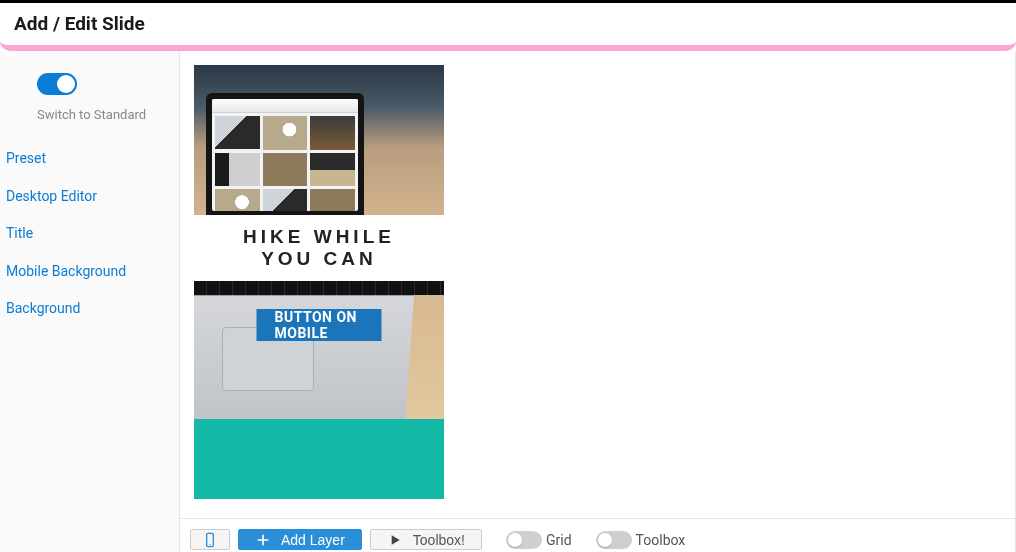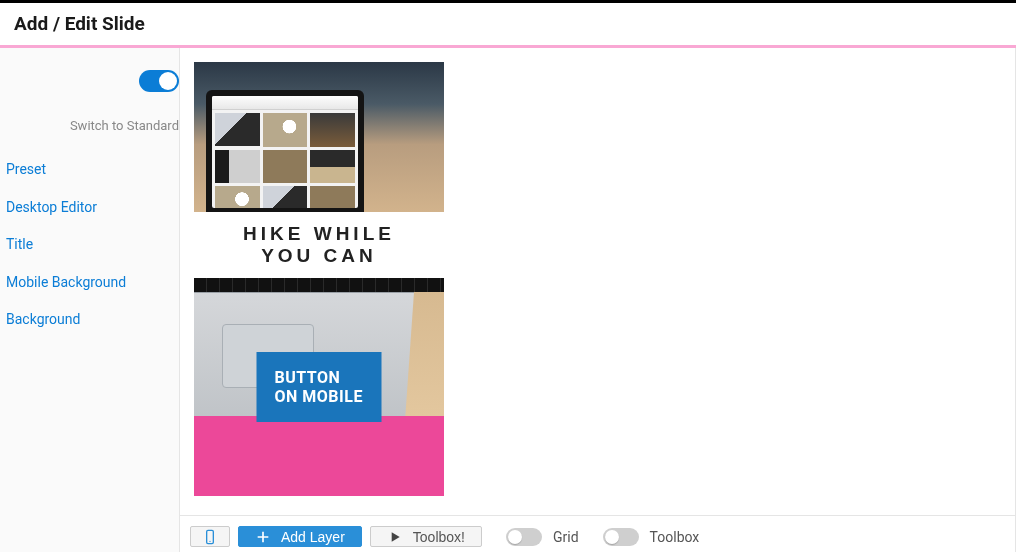--- a/index.html
+++ b/index.html
@@ -1,64 +1,64 @@
 <!DOCTYPE html>
 <html><head>
 <meta charset="utf-8">
 <style>
   * { box-sizing: border-box; margin: 0; padding: 0; }
   html, body { width: 1016px; height: 552px; font-family: -apple-system, BlinkMacSystemFont, "Segoe UI", Roboto, Arial, sans-serif; background: #fff; }
   .topbar { height: 3px; background: #000; }
-  .header { padding: 9px 14px 10px; border-bottom: 3px solid #f9a8d4; }
+  .header { padding: 9px 14px 10px; border-bottom: 6px solid #f9a8d4; border-radius: 10px; }
   .header h1 { font-size: 19px; font-weight: 700; color: #1a1a1a; }
   .body { display: flex; height: calc(552px - 3px - 40px); }
   .sidebar { width: 180px; border-right: 1px solid #e5e5e5; background: #fafafa; padding-top: 22px; }
-  .toggle-wrap { display: flex; flex-direction: column; align-items: flex-end; gap: 26px; padding-bottom: 18px; }
+  .toggle-wrap { display: flex; flex-direction: column; align-items: flex-start; gap: 12px; padding-bottom: 18px; padding-left: 37px; }
   .toggle {
     width: 40px; height: 22px; background: #0b7dd6; border-radius: 11px; position: relative; cursor: pointer;
   }
   .toggle .knob {
     position: absolute; right: 2px; top: 2px; width: 18px; height: 18px; background: #fff; border-radius: 50%;
   }
   .toggle-label { font-size: 13px; color: #888; }
   .nav { list-style: none; }
   .nav li { padding: 10px 6px; font-size: 14px; color: #0b7dd6; cursor: pointer; line-height: 1.25; }
   .nav li.active { color: #0b5aa0; font-weight: 700; background: #fff; border-top: 1px solid #e5e5e5; border-bottom: 1px solid #e5e5e5; margin-right: -1px; }
   .main { flex: 1; position: relative; display: flex; flex-direction: column; }
   .canvas-area { flex: 1; padding: 14px; border-right: 1px solid #e5e5e5; overflow: hidden; }
-  .preview { width: 250px; height: 434px; position: relative; background: #ec4899; }
+  .preview { width: 250px; height: 434px; position: relative; background: #14b8a6; }
   .laptop-top { position: absolute; left: 0; top: 0; width: 250px; height: 150px; overflow: hidden; }
   .desk-bg1 { position:absolute; inset:0; background: linear-gradient(180deg, #2b3846 0%, #4a5a66 28%, #b89d7f 55%, #d2b38c 100%); }
   .lap-body1 { position:absolute; left:12px; top:28px; width:158px; height:124px; background:#141414; border-radius:6px 6px 0 0; }
   .lap-screen1 { position:absolute; left:18px; top:34px; width:146px; height:112px; background:#f3f3f3; border-radius:2px; overflow:hidden; }
   .browser-chrome { height:14px; background:linear-gradient(#fdfdfd,#e8e8e8); border-bottom:1px solid #d0d0d0; }
   .thumb-grid { display:grid; grid-template-columns: repeat(3, 1fr); gap:3px; padding:3px; }
   .thumb { aspect-ratio: 4/3; background:#ccc; }
   .thumb.a { background: linear-gradient(135deg,#cfd3da 40%,#2a2a2a 41%); }
   .thumb.b { background: radial-gradient(circle at 60% 40%, #fff 0 20%, #b7a98c 21% 100%); }
   .thumb.c { background: linear-gradient(#3a3a3a,#7a5c3a); }
   .thumb.d { background: linear-gradient(90deg,#1a1a1a 30%,#cfcfcf 31%); }
   .thumb.e { background: #8e7a5a; }
   .thumb.f { background: linear-gradient(#2a2a2a 50%,#c9b58f 51%); }
   .headline-band { position:absolute; left:0; top:150px; width:250px; height:66px; background:#fff; display:flex; align-items:center; justify-content:center; }
   .headline { font-family: Arial, sans-serif; font-weight: 800; letter-spacing: 4px; text-align:center; font-size:19px; line-height:1.15; color:#222; white-space: pre-line; }
   .laptop-bottom { position:absolute; left:0; top:216px; width:250px; height:138px; overflow:hidden; }
   .desk-bg2 { position:absolute; inset:0; background: linear-gradient(180deg, #d5b88f 0%, #e3c79e 100%); }
   .keys-row { position:absolute; left:0; top:0; width:250px; height:14px; background: repeating-linear-gradient(90deg,#111 0 12px,#2a2a2a 12px 13px); }
   .deck { position:absolute; left:0; top:14px; width:220px; height:130px; background: linear-gradient(180deg,#d5d7da 0%, #bfc3c7 100%); border-top:1px solid #9aa0a6; transform: skewX(-4deg); transform-origin: top left; }
   .trackpad { position:absolute; left:28px; top:46px; width:92px; height:64px; background:#cfd3d7; border:1px solid #a9afb5; border-radius:4px; }
-  .cta { position:absolute; left:50%; top:244px; transform:translateX(-50%); background:#1a75bb; color:#fff; font-size:16px; font-weight:700; letter-spacing:.5px; padding:16px 18px; cursor:pointer;margin-top:46px; }
+  .cta { position:absolute; left:50%; top:244px; transform:translateX(-50%); background:#1a75bb; color:#fff; font-size:14px; font-weight:700; letter-spacing:.5px; padding:0 18px; cursor:pointer; }
   .toolbar { display:flex; align-items:center; gap:8px; padding:10px; border-top:1px solid #e5e5e5; border-right:1px solid #e5e5e5; background:#fff; }
   .btn { display:inline-flex; align-items:center; gap:10px; height:21px; padding:0 16px; border:1px solid #ccc; background:#f5f5f5; color:#555; font-size:14px; border-radius:2px; cursor:pointer; }
   .btn.icon-only { width:40px; padding:0; justify-content:center; }
   .btn.primary { background:#2a8fd8; border-color:#2a8fd8; color:#fff; }
   .icon { width:16px; height:16px; display:inline-block; }
   .mini-toggle { width:36px; height:18px; background:#cfcfcf; border-radius:9px; position:relative; cursor:pointer; }
   .mini-toggle .knob { position:absolute; left:2px; top:2px; width:14px; height:14px; background:#fff; border-radius:50%; box-shadow:0 1px 1px rgba(0,0,0,.2); }
-  .tog-group { display:flex; align-items:center; gap:11px; margin-left:16px; }
+  .tog-group { display:flex; align-items:center; gap:4px; margin-left:16px; }
   .tog-label { font-size:14px; color:#555; }
 </style>
 </head>
 <body>
 
 <div class="topbar"></div>
 
 <div class="header">
   <h1>Add / Edit Slide</h1>
 </div>

